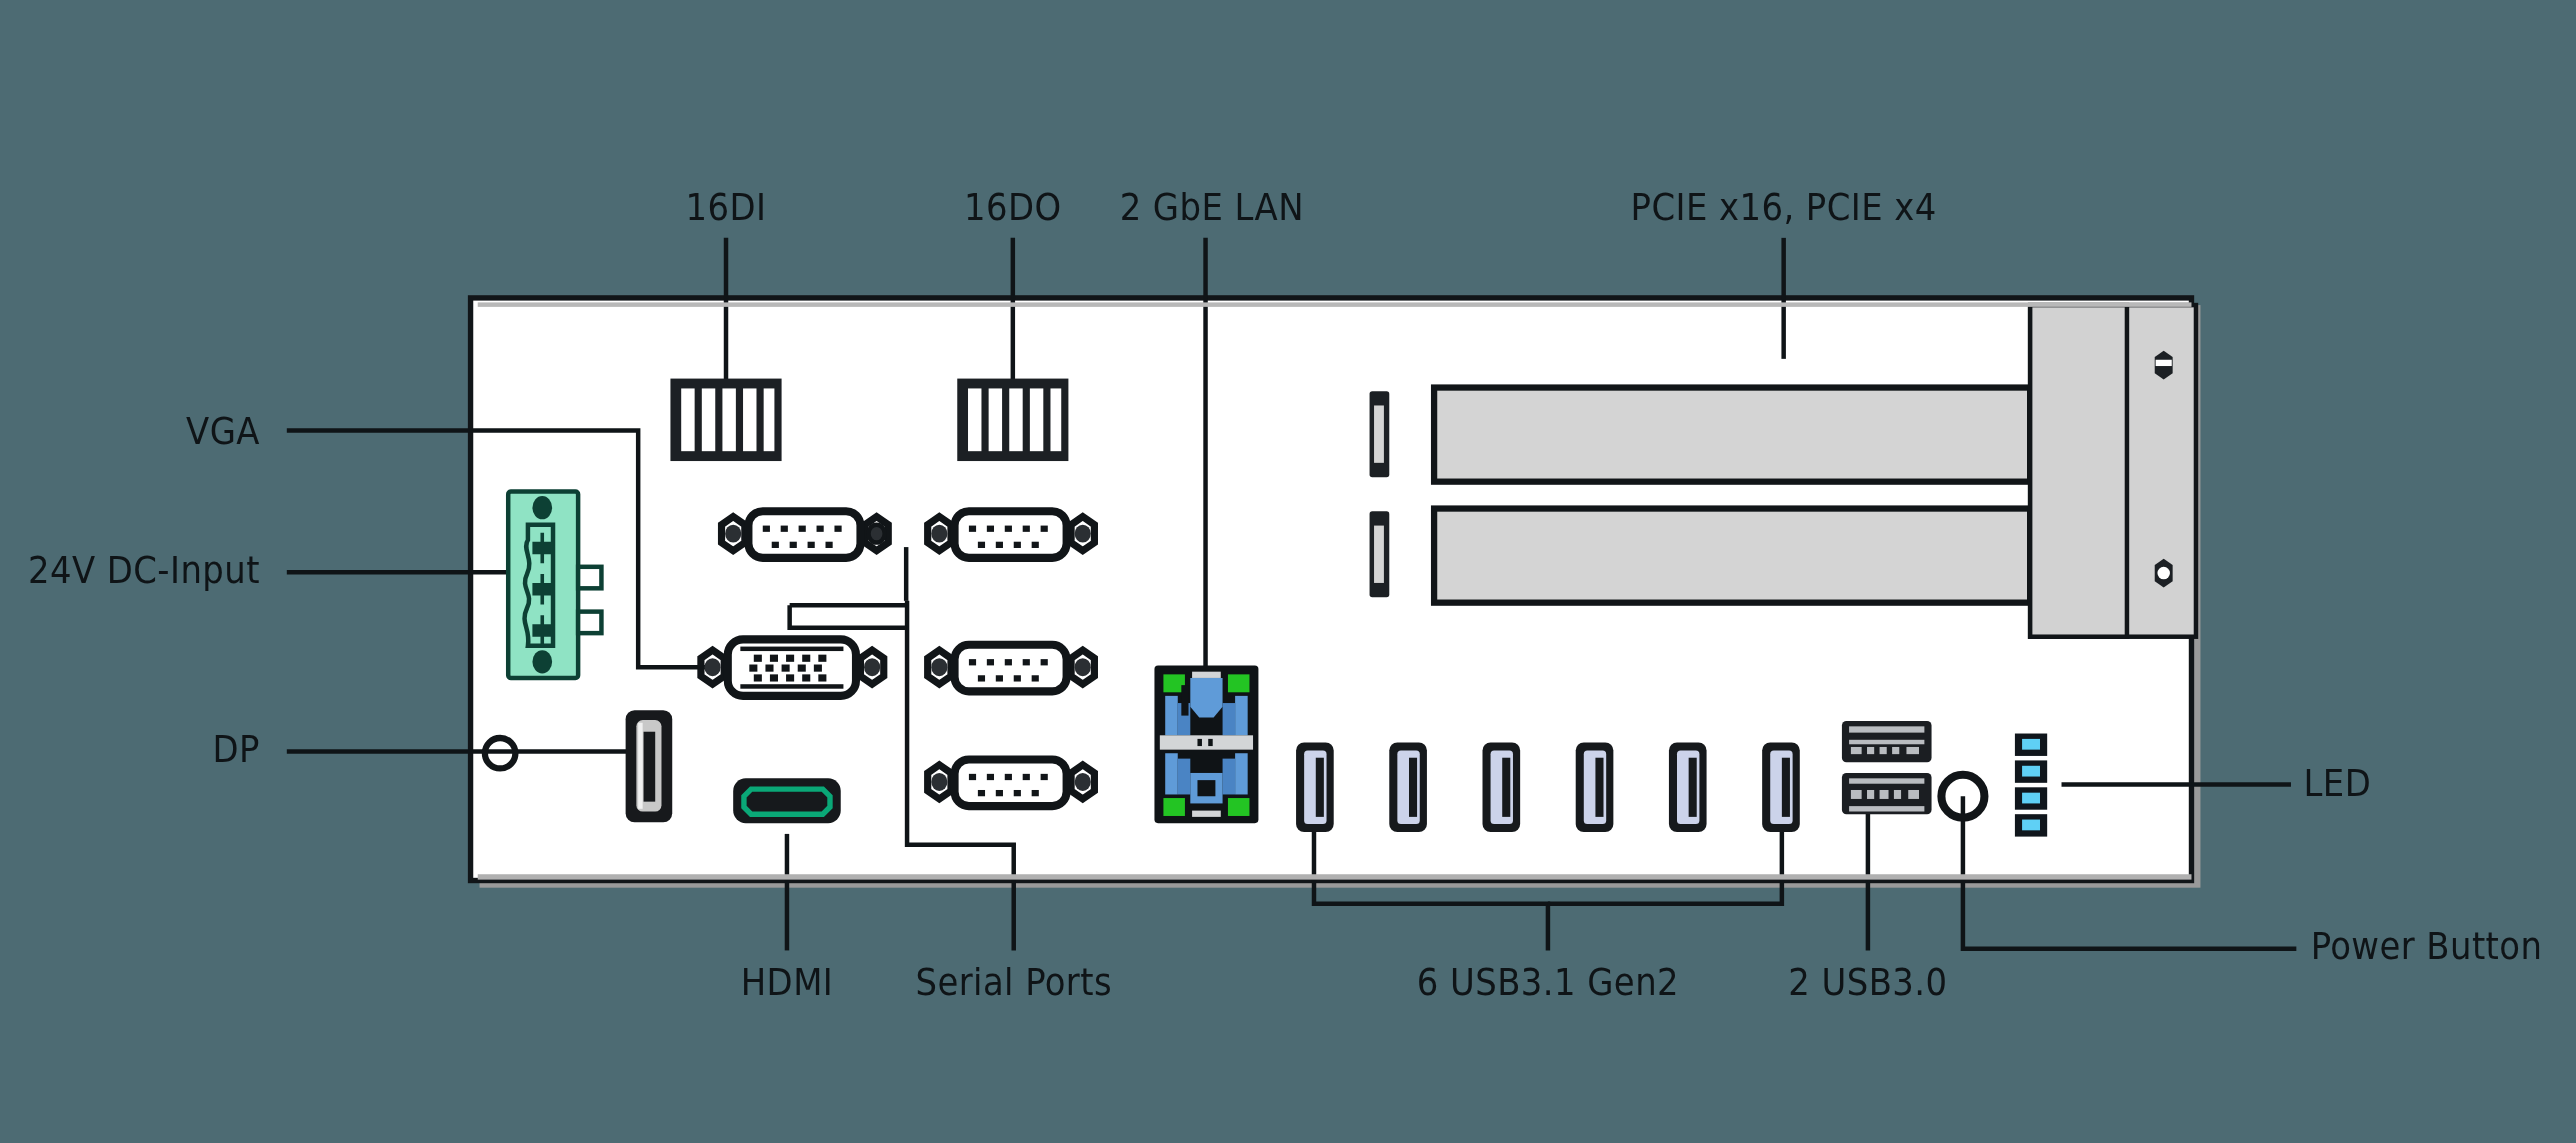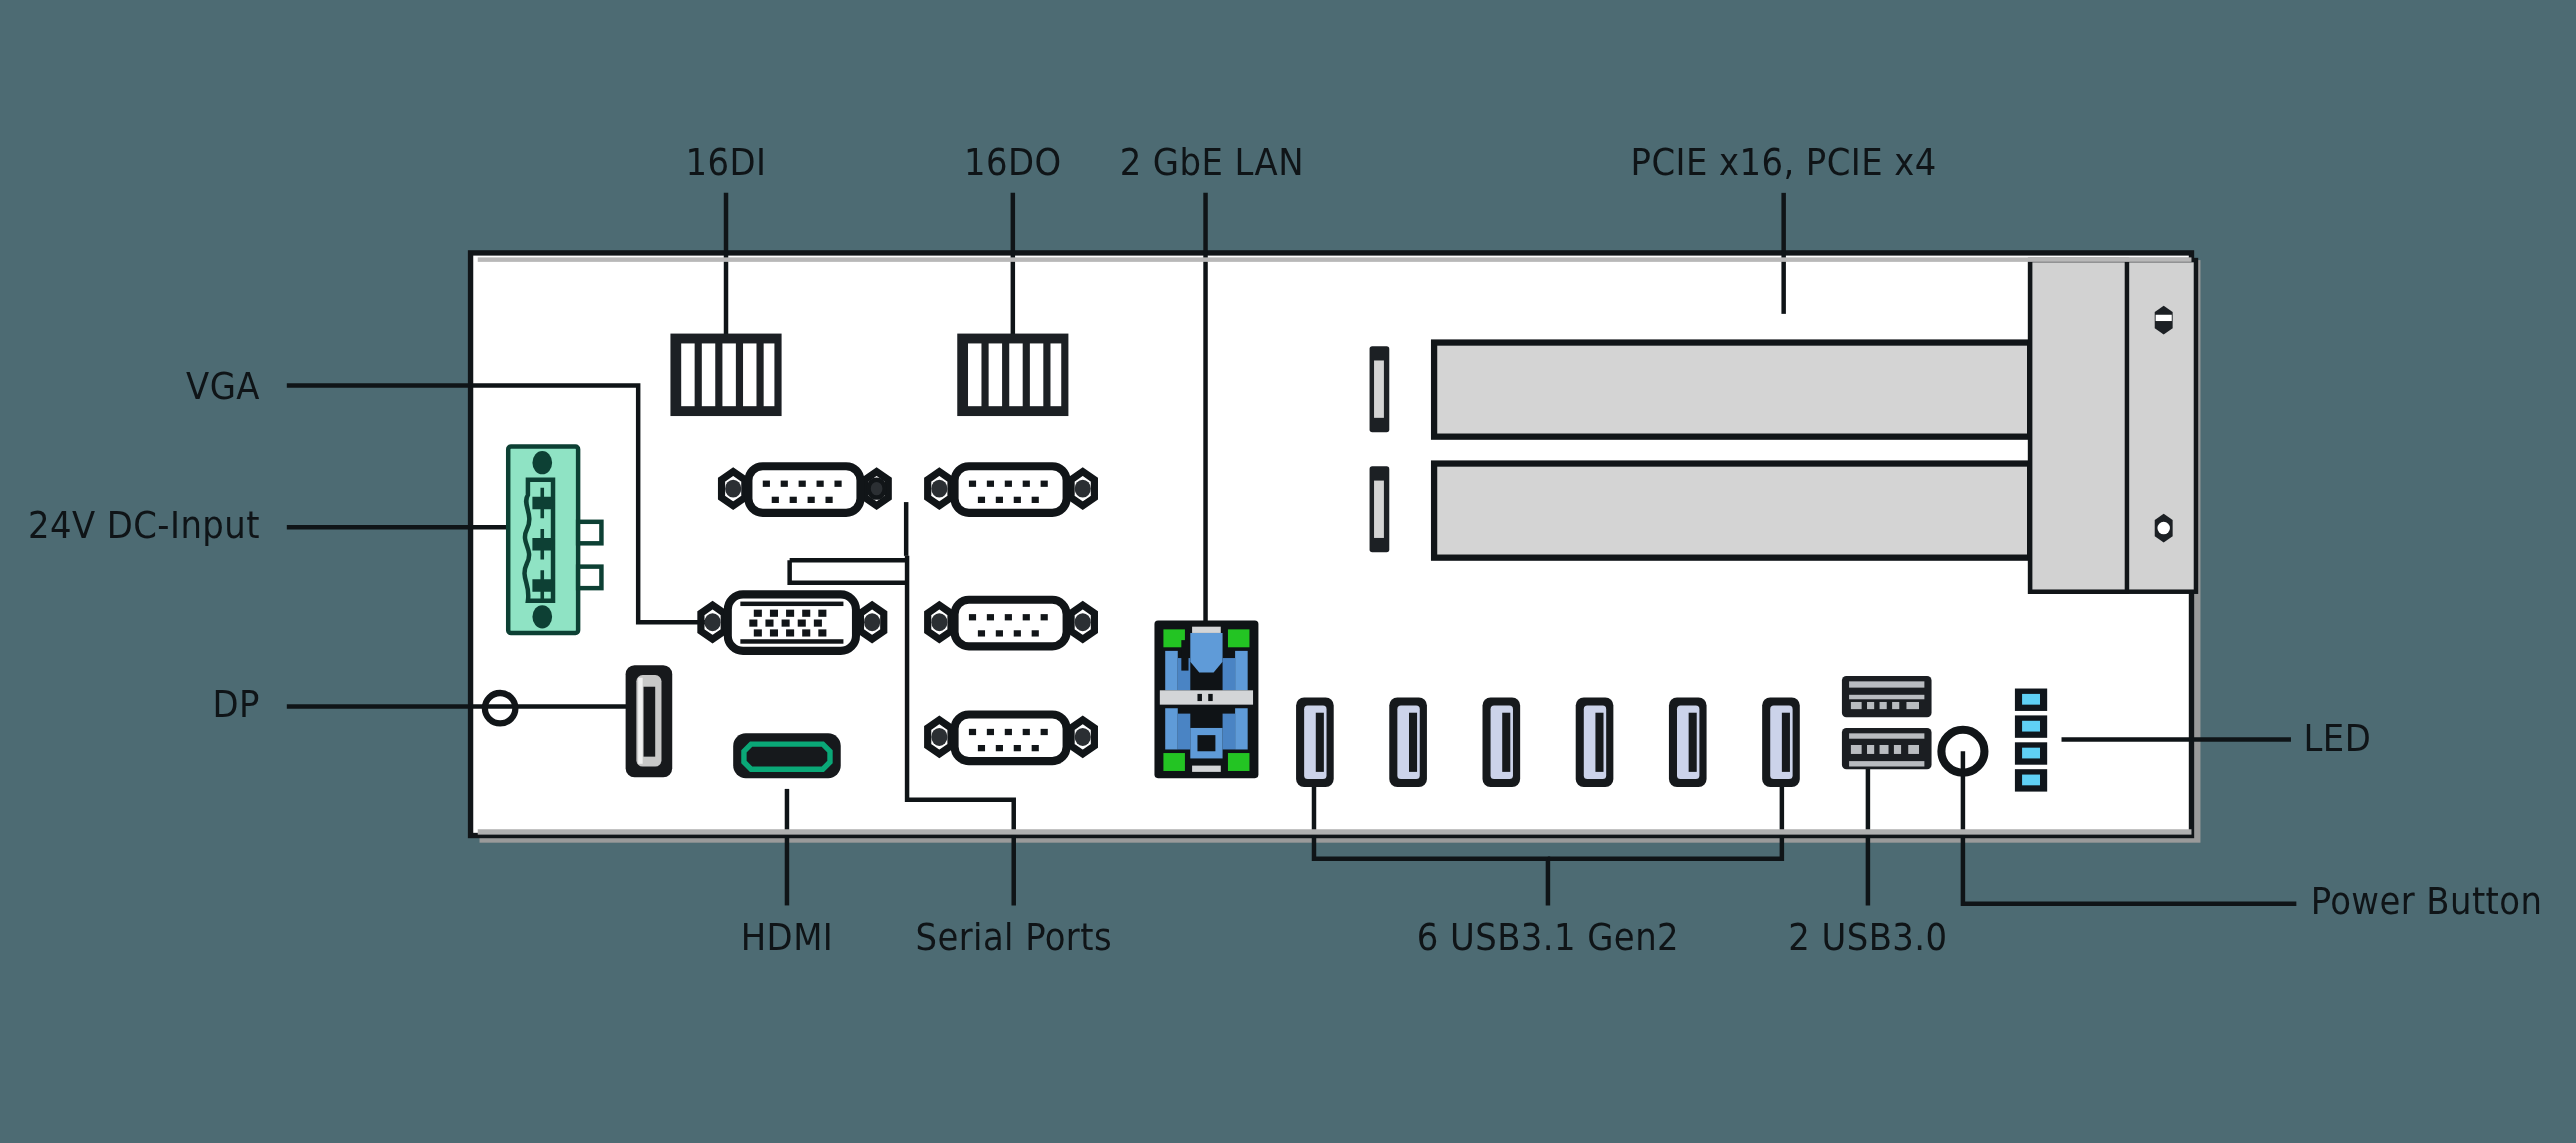--- a/index.html
+++ b/index.html
@@ -3,21 +3,21 @@
 <meta charset="utf-8">
 <style>
   html,body{margin:0;padding:0;}
   body{
     width:2576px;height:1144px;
     background:#4d6b73;
     font-family:"DejaVu Sans Condensed","Liberation Sans",sans-serif;
     overflow:hidden;
     position:relative;
   }
-  #stage{position:absolute;inset:0;}
+  #stage{position:absolute;inset:0;margin-top:45px;}
   svg{display:block;}
   .lbl{
     font-family:"DejaVu Sans Condensed","Liberation Sans",sans-serif;
     font-size:42px;
     fill:#0f1417;
     letter-spacing:0.5px;
   }
   .lbl-r{text-anchor:end;}
   .lbl-m{text-anchor:middle;}
   .lbl-l{text-anchor:start;}

